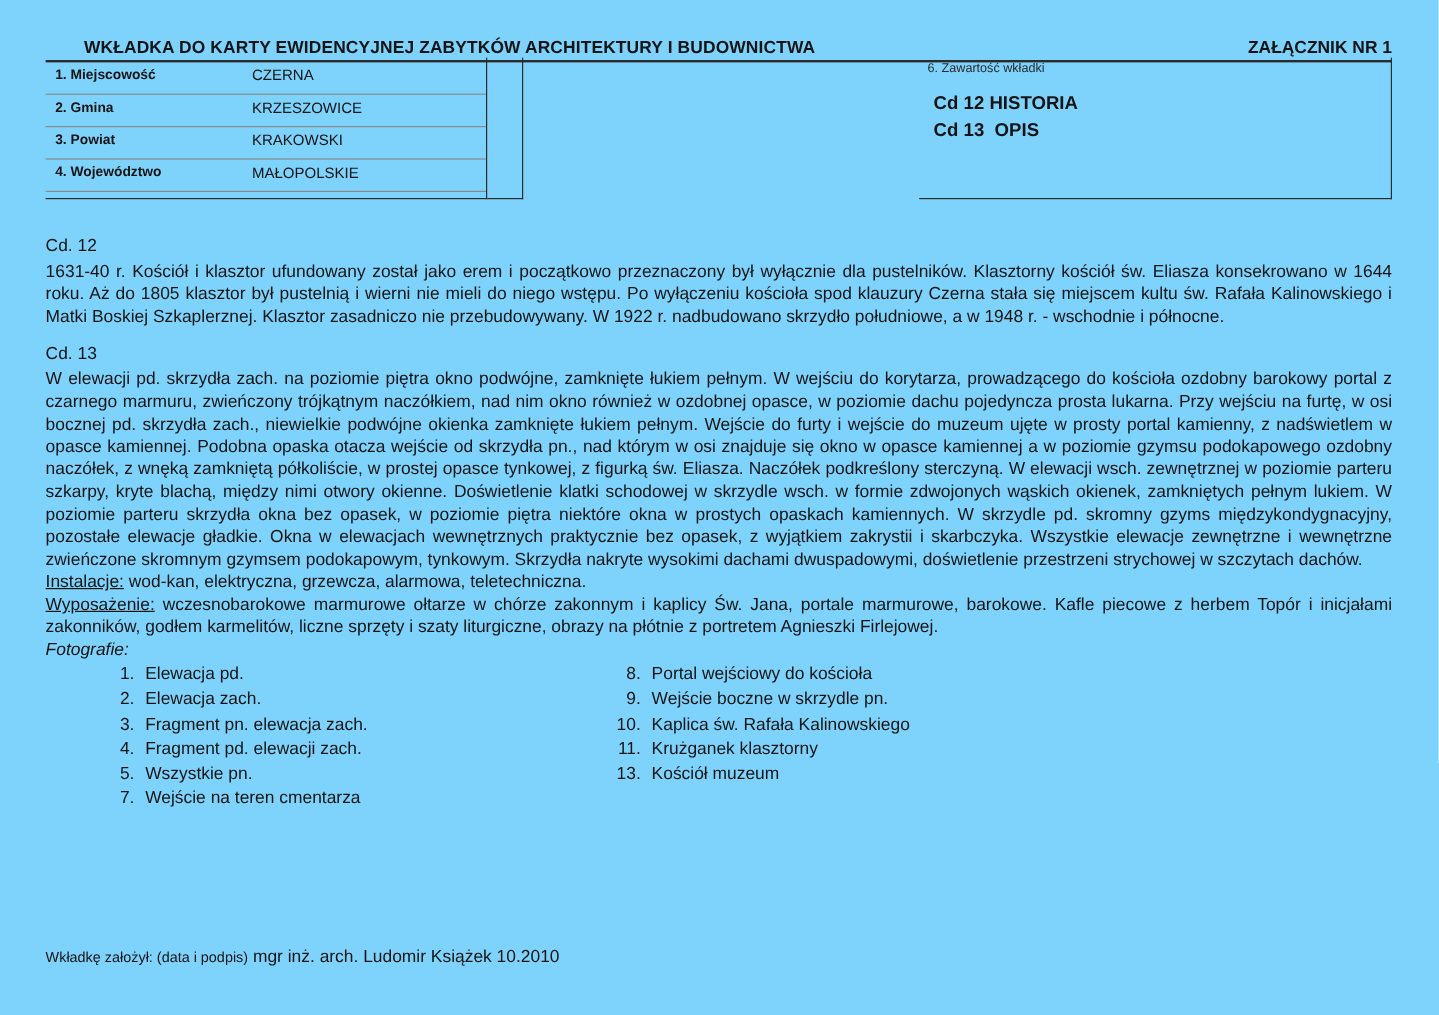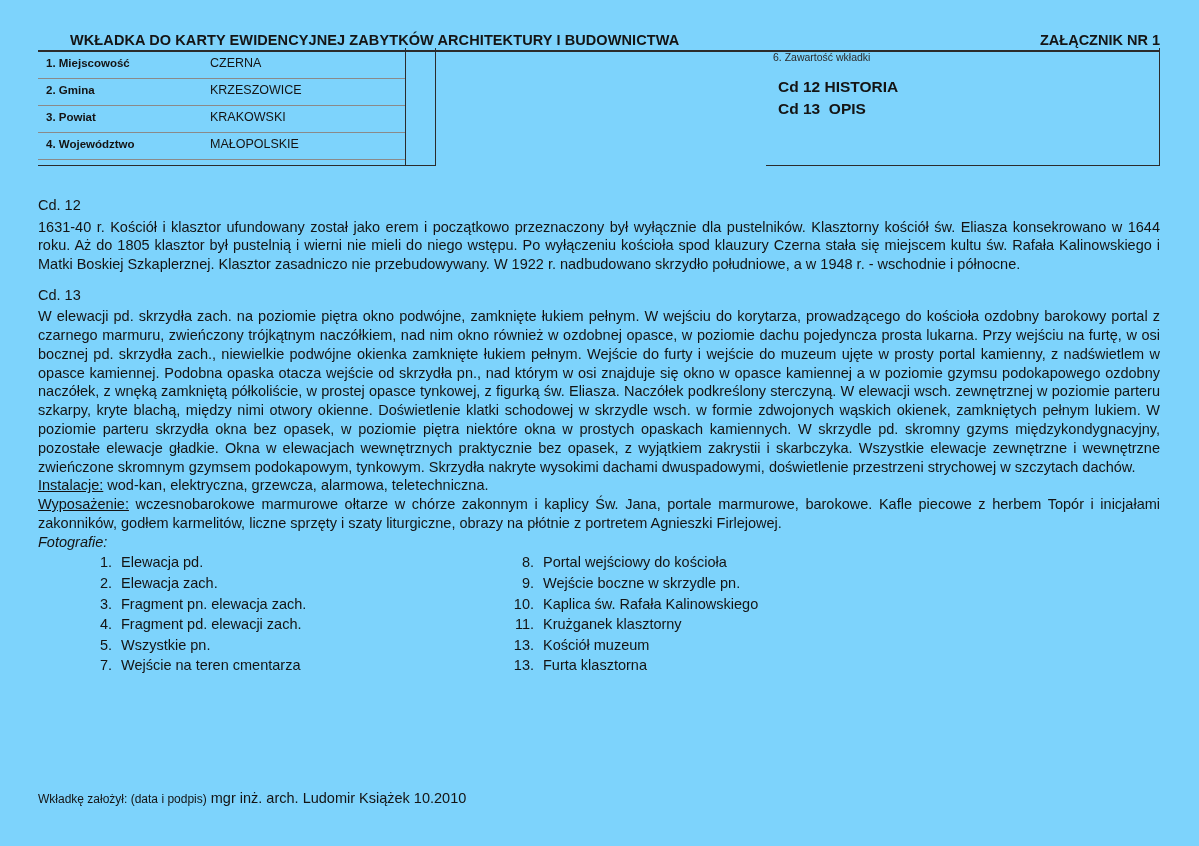--- a/index.html
+++ b/index.html
@@ -306,21 +306,20 @@
         <div class="foto-item"><span class="foto-num">4.</span><span>Fragment pd. elewacji zach.</span></div>
         <div class="foto-item"><span class="foto-num">5.</span><span>Wszystkie pn.</span></div>
         <div class="foto-item"><span class="foto-num">7.</span><span>Wejście na teren cmentarza</span></div>
       </div>
       <div class="foto-col right">
         <div class="foto-item"><span class="foto-num">8.</span><span>Portal wejściowy do kościoła</span></div>
         <div class="foto-item"><span class="foto-num">9.</span><span>Wejście boczne w skrzydle pn.</span></div>
         <div class="foto-item"><span class="foto-num">10.</span><span>Kaplica św. Rafała Kalinowskiego</span></div>
         <div class="foto-item"><span class="foto-num">11.</span><span>Krużganek klasztorny</span></div>
         <div class="foto-item"><span class="foto-num">13.</span><span>Kościół muzeum</span></div>
-        <div class="foto-item"><span class="foto-num">13.</span><span>Furta klasztorna</span></div>
       </div>
     </div>
 
   </div>
 
   <div class="footer">
     <span class="footer-pre">Wkładkę założył: (data i podpis)</span>
     <span>mgr inż. arch. Ludomir Książek 10.2010</span>
   </div>
 

